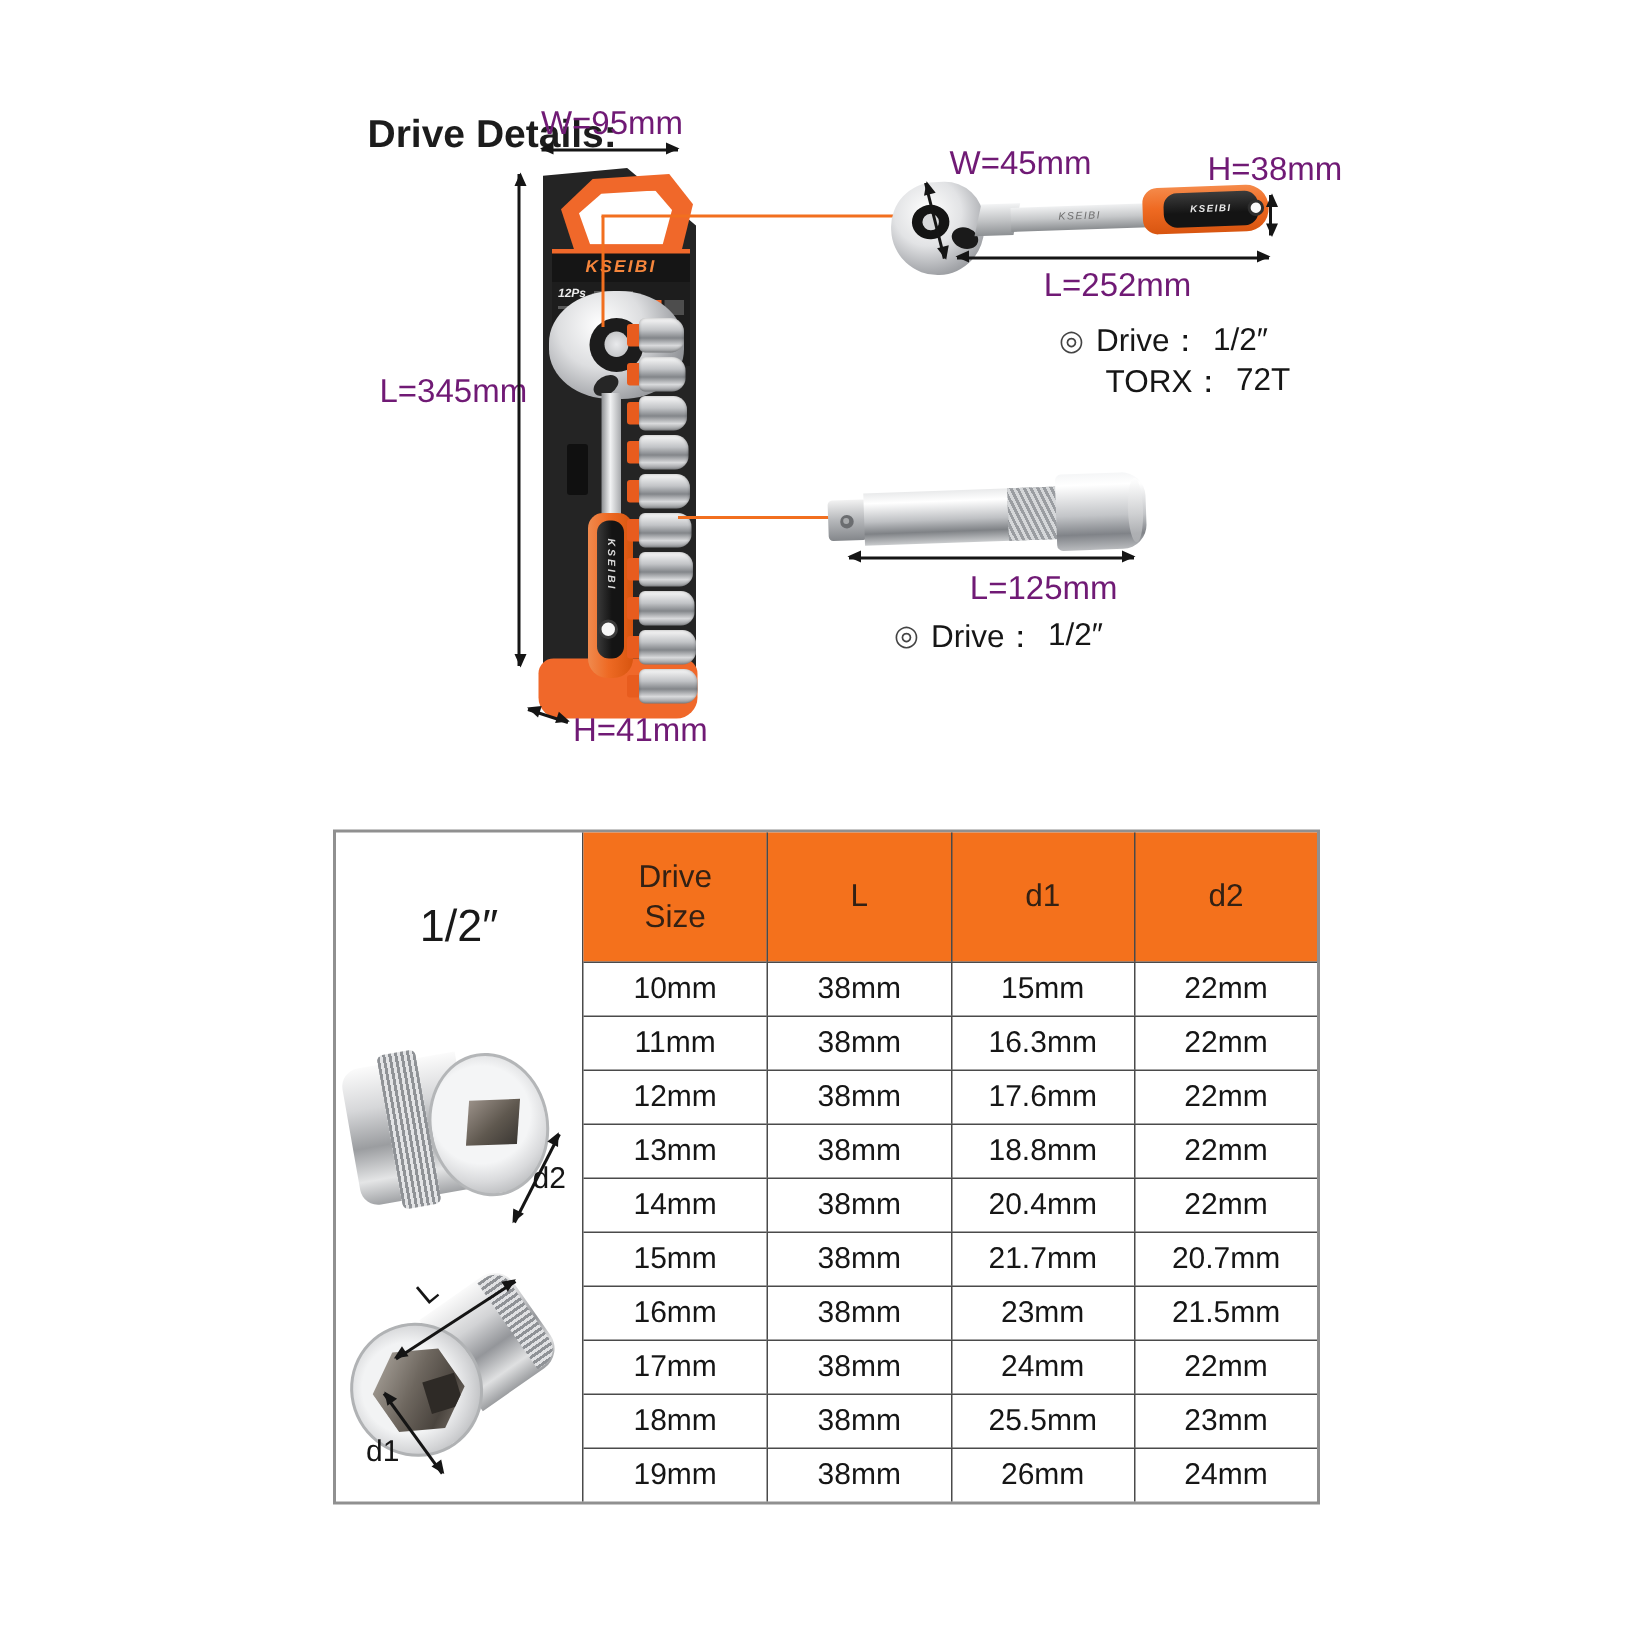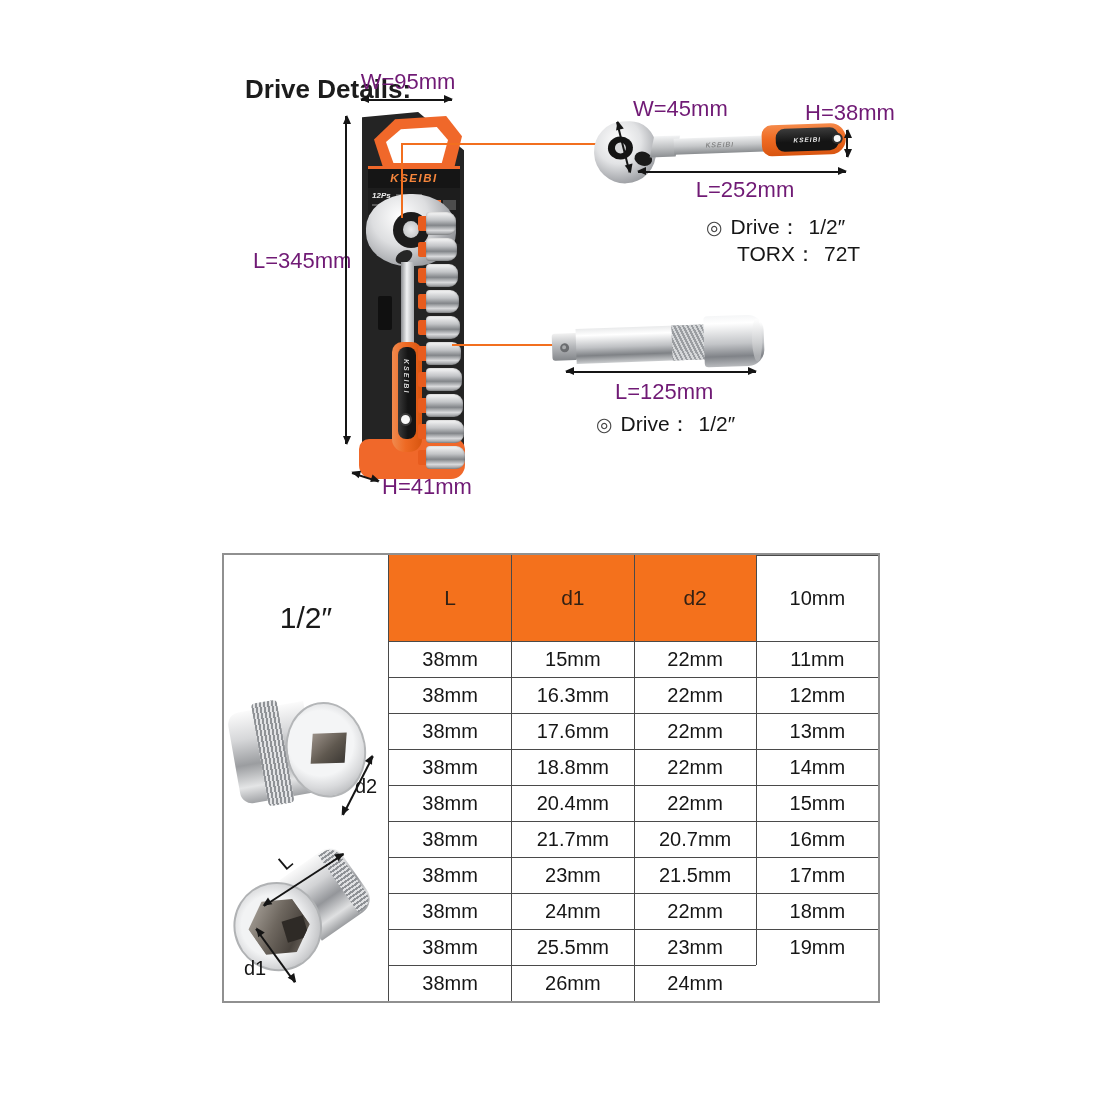--- a/index.html
+++ b/index.html
@@ -235,21 +235,21 @@
 
 <div class="ext-group">
   <div class="ext-sq">
     <div class="ext-sq-hole"></div>
   </div>
   <div class="ext-shaft"></div>
   <div class="ext-knurl"></div>
   <div class="ext-end"></div>
 </div>
 <div class="dim-arrow" style="left:566px;top:371px;width:190px;"></div>
-<div class="dim-label" style="left:615px;top:379px;width:130px;text-align:left;">L=125mm</div>
+<div class="dim-label" style="left:615px;top:379px;width:130px;text-align:right;">L=125mm</div>
 <div class="bullet-line" style="left:596px;top:410px;">
   <span class="bullet">◎</span>
   <span>Drive：</span>
   <span>1/2″</span>
 </div>
 
 <div class="spec-table">
   <div class="left-panel">
     <div class="drive-size-big">1/2″</div>
 
@@ -271,20 +271,21 @@
           <div class="sock2-sq"></div>
         </div>
       </div>
     </div>
     <div class="dim-arrow" style="left:40px;top:350px;width:95px;transform:rotate(-33deg);"></div>
     <div class="sock-label" style="left:56px;top:296px;transform:rotate(-40deg);">L</div>
     <div class="dim-arrow" style="left:32px;top:373px;width:66px;transform:rotate(54deg);"></div>
     <div class="sock-label" style="left:20px;top:402px;">d1</div>
   </div>
   <div id="spec-grid">
+      <div class="th">Drive Size</div>
       <div class="th">L</div>
       <div class="th">d1</div>
       <div class="th">d2</div>
       <div class="td">10mm</div>
       <div class="td">38mm</div>
       <div class="td">15mm</div>
       <div class="td">22mm</div>
       <div class="td">11mm</div>
       <div class="td">38mm</div>
       <div class="td">16.3mm</div>

